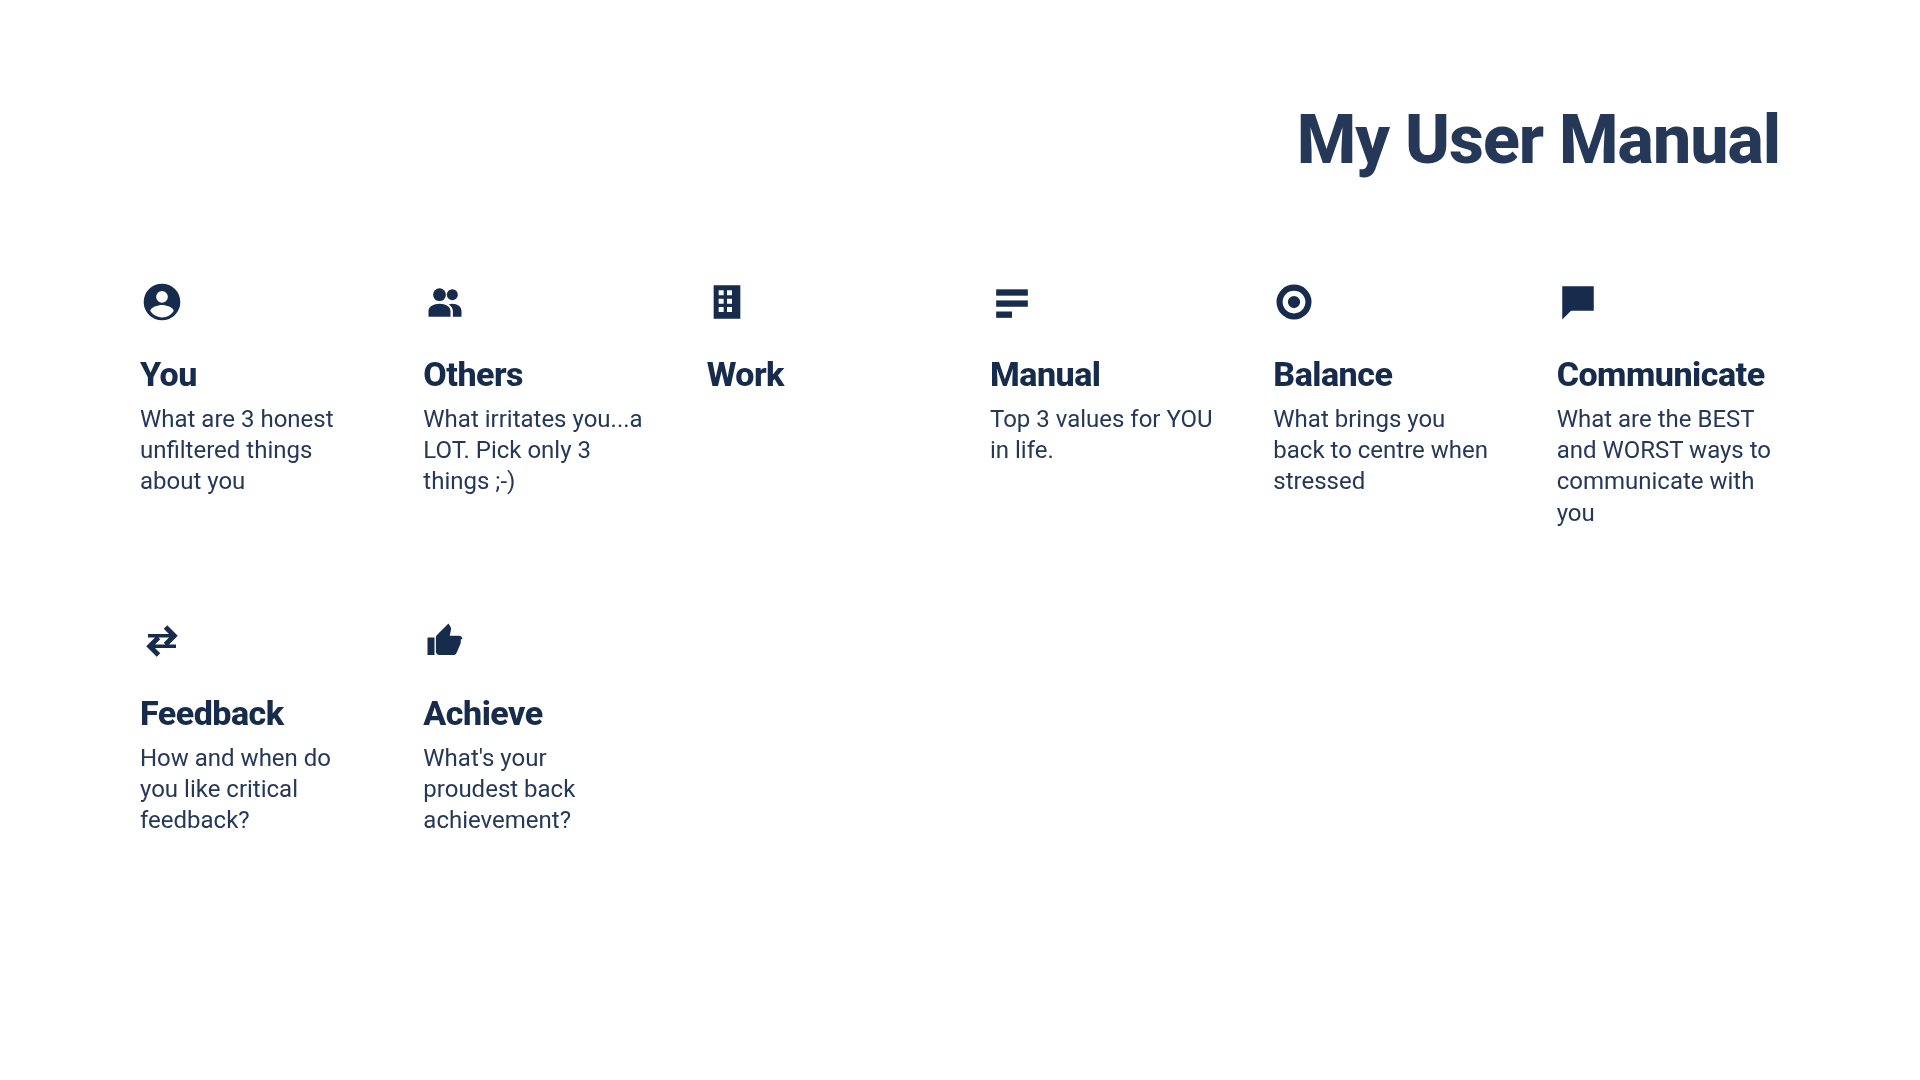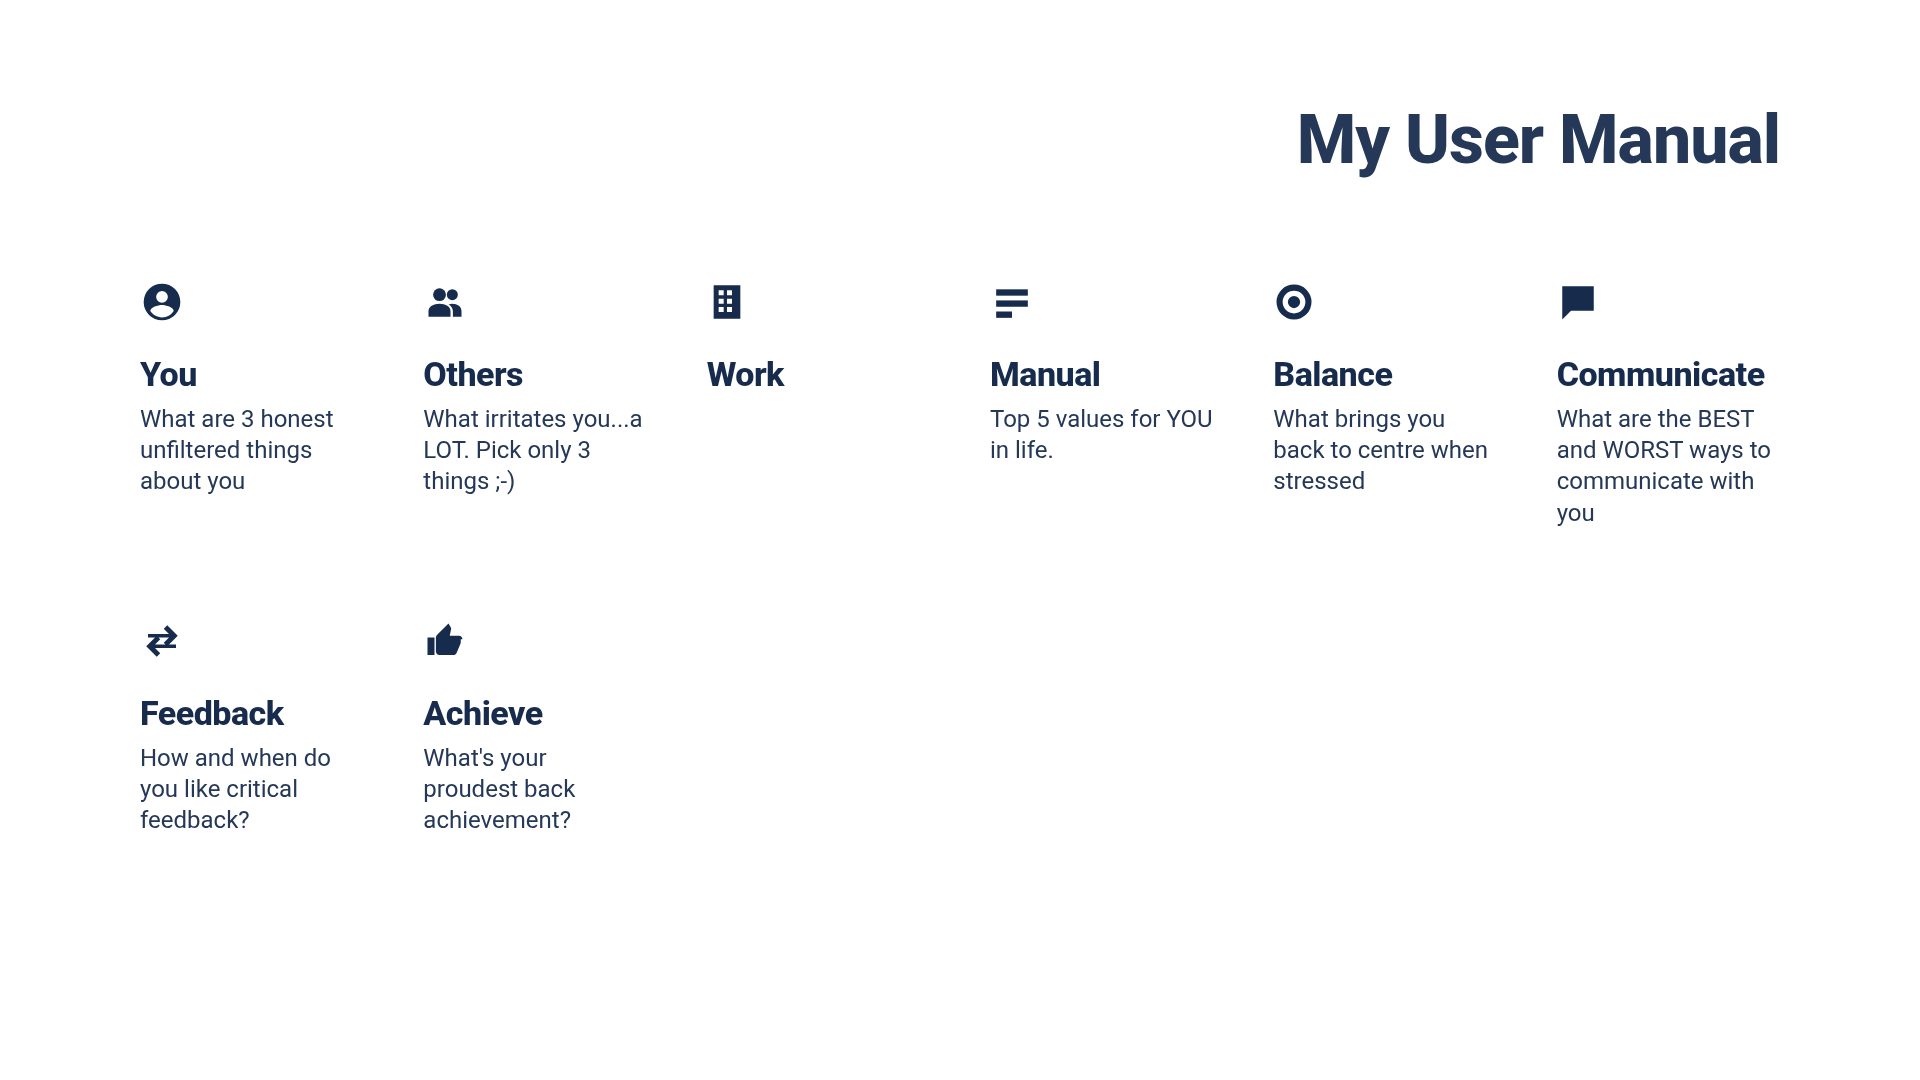--- a/index.html
+++ b/index.html
@@ -95,21 +95,21 @@
 
   <div class="card">
     <div class="icon-slot">
       <svg viewBox="0 0 24 24" width="48" height="38" fill="#172B4D">
           <rect x="2" y="4" width="20" height="4"></rect>
           <rect x="2" y="11" width="20" height="4"></rect>
           <rect x="2" y="18" width="10" height="4"></rect>
         </svg>
     </div>
     <div class="card-title">Manual</div>
-    <div class="card-desc">Top 5 values for YOU in life.</div>
+    <div class="card-desc">Top 3 values for YOU in life.</div>
   </div>
 
   <div class="card">
     <div class="icon-slot">
       <svg viewBox="0 0 24 24" width="42" height="42" fill="#172B4D">
           <path d="M12 2a10 10 0 1 0 0 20 10 10 0 0 0 0-20zm0 16.5a6.5 6.5 0 1 1 0-13 6.5 6.5 0 0 1 0 13zM12 8.5a3.5 3.5 0 1 0 0 7 3.5 3.5 0 0 0 0-7z"></path>
         </svg>
     </div>
     <div class="card-title">Balance</div>
     <div class="card-desc">What brings you back to centre when stressed</div>

